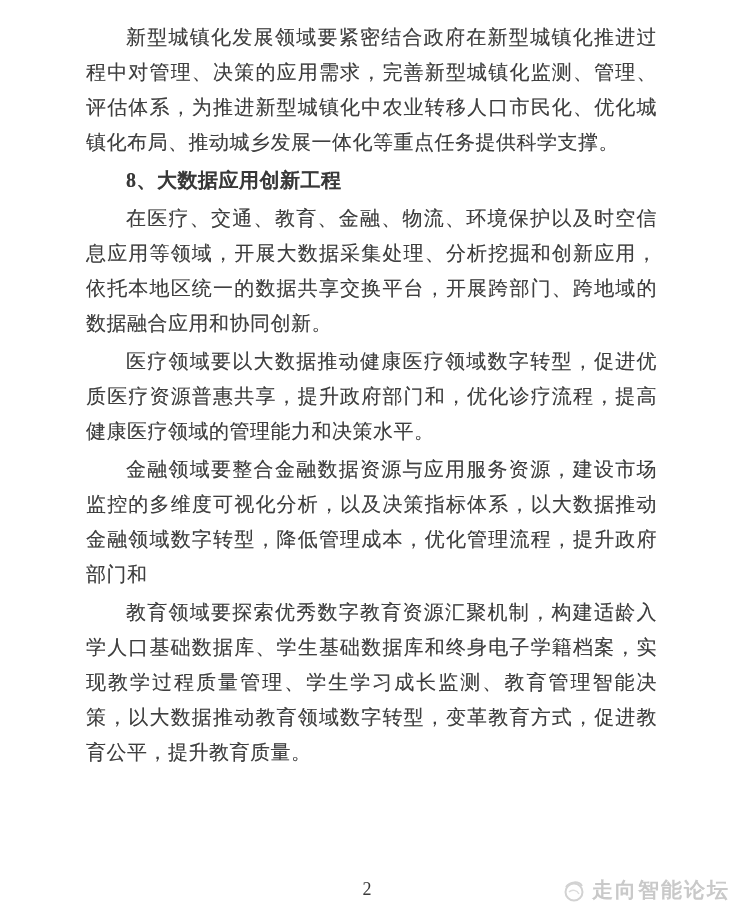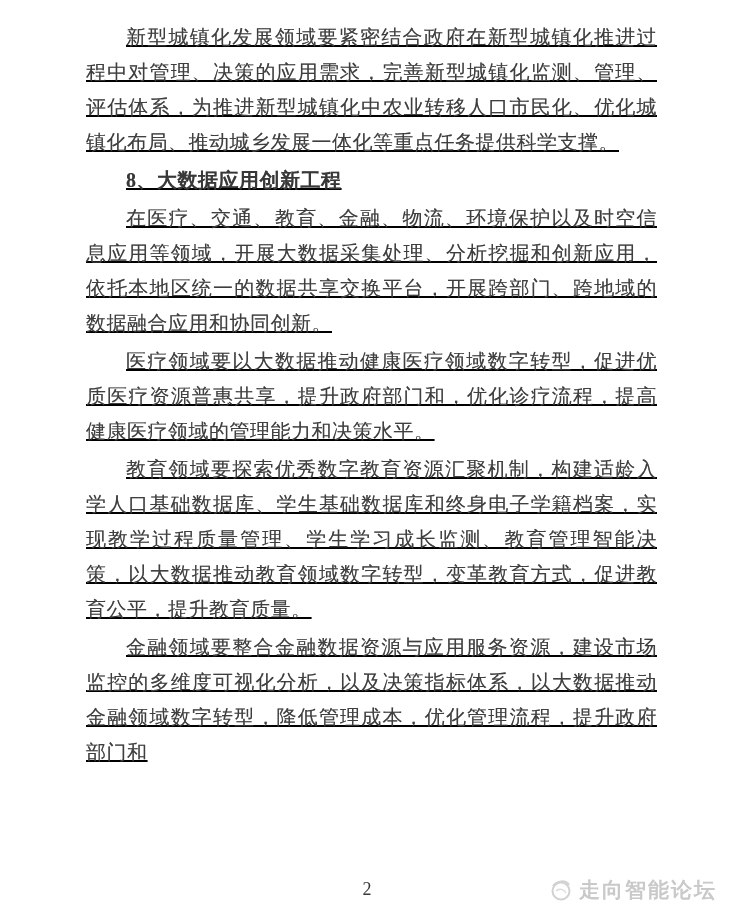--- a/index.html
+++ b/index.html
@@ -8,21 +8,20 @@
     font-family: "Liberation Serif", "DejaVu Serif", serif;
   }
   .page {
     position: relative;
     width: 734px;
     height: 916px;
     background: #ffffff;
     overflow: hidden;
     box-sizing: border-box;
     padding: 20px 35px 0 86px;
-    text-decoration: underline;
   }
   .content {
     width: 571px;
   }
   .para, .heading {
     margin: 0 0 3px 0;
     font-size: 20px;
     line-height: 35px;
     letter-spacing: 0.5px;
     color: #3f3f3f;
@@ -39,45 +38,45 @@
     position: absolute;
     bottom: 16px;
     left: 0;
     width: 734px;
     text-align: center;
     font-size: 18px;
     color: #3a3a3a;
   }
   .watermark {
     position: absolute;
-    right: 17px;
+    right: 4px;
     bottom: 12px;
     display: flex;
-    align-items: center;
+    align-items: flex-end;
     gap: 5px;
     color: #c9c9c9;
     font-size: 21px;
     font-weight: bold;
     letter-spacing: 2px;
     text-shadow: 1px 1px 0 #ffffff;
     user-select: none;
   }
   .watermark svg { display: block; }
 </style>
 </head>
 <body>
 
 <div class="page">
   <div class="content">
     <p class="para">新型城镇化发展领域要紧密结合政府在新型城镇化推进过程中对管理、决策的应用需求，完善新型城镇化监测、管理、评估体系，为推进新型城镇化中农业转移人口市民化、优化城镇化布局、推动城乡发展一体化等重点任务提供科学支撑。</p>
     <p class="heading">8、大数据应用创新工程</p>
     <p class="para">在医疗、交通、教育、金融、物流、环境保护以及时空信息应用等领域，开展大数据采集处理、分析挖掘和创新应用，依托本地区统一的数据共享交换平台，开展跨部门、跨地域的数据融合应用和协同创新。</p>
     <p class="para">医疗领域要以大数据推动健康医疗领域数字转型，促进优质医疗资源普惠共享，提升政府部门和，优化诊疗流程，提高健康医疗领域的管理能力和决策水平。</p>
+    <p class="para">金融领域要整合金融数据资源与应用服务资源，建设市场监控的多维度可视化分析，以及决策指标体系，以大数据推动金融领域数字转型，降低管理成本，优化管理流程，提升政府部门和</p>
     <p class="para">教育领域要探索优秀数字教育资源汇聚机制，构建适龄入学人口基础数据库、学生基础数据库和终身电子学籍档案，实现教学过程质量管理、学生学习成长监测、教育管理智能决策，以大数据推动教育领域数字转型，变革教育方式，促进教育公平，提升教育质量。</p>
-    <p class="para">金融领域要整合金融数据资源与应用服务资源，建设市场监控的多维度可视化分析，以及决策指标体系，以大数据推动金融领域数字转型，降低管理成本，优化管理流程，提升政府部门和</p>
   </div>
 
   <div class="footer-pagenum">2</div>
 
   <div class="watermark">
     <span>
       <svg width="26" height="26" viewBox="0 0 26 26" fill="none">
         <circle cx="13" cy="14" r="8.5" stroke="#d2d2d2" stroke-width="2"></circle>
         <path d="M5 9 C 9 3, 18 3, 21 8" stroke="#d2d2d2" stroke-width="2" fill="none"></path>
         <path d="M8 14 C 11 11, 16 12, 18 16" stroke="#dcdcdc" stroke-width="1.5" fill="none"></path>

